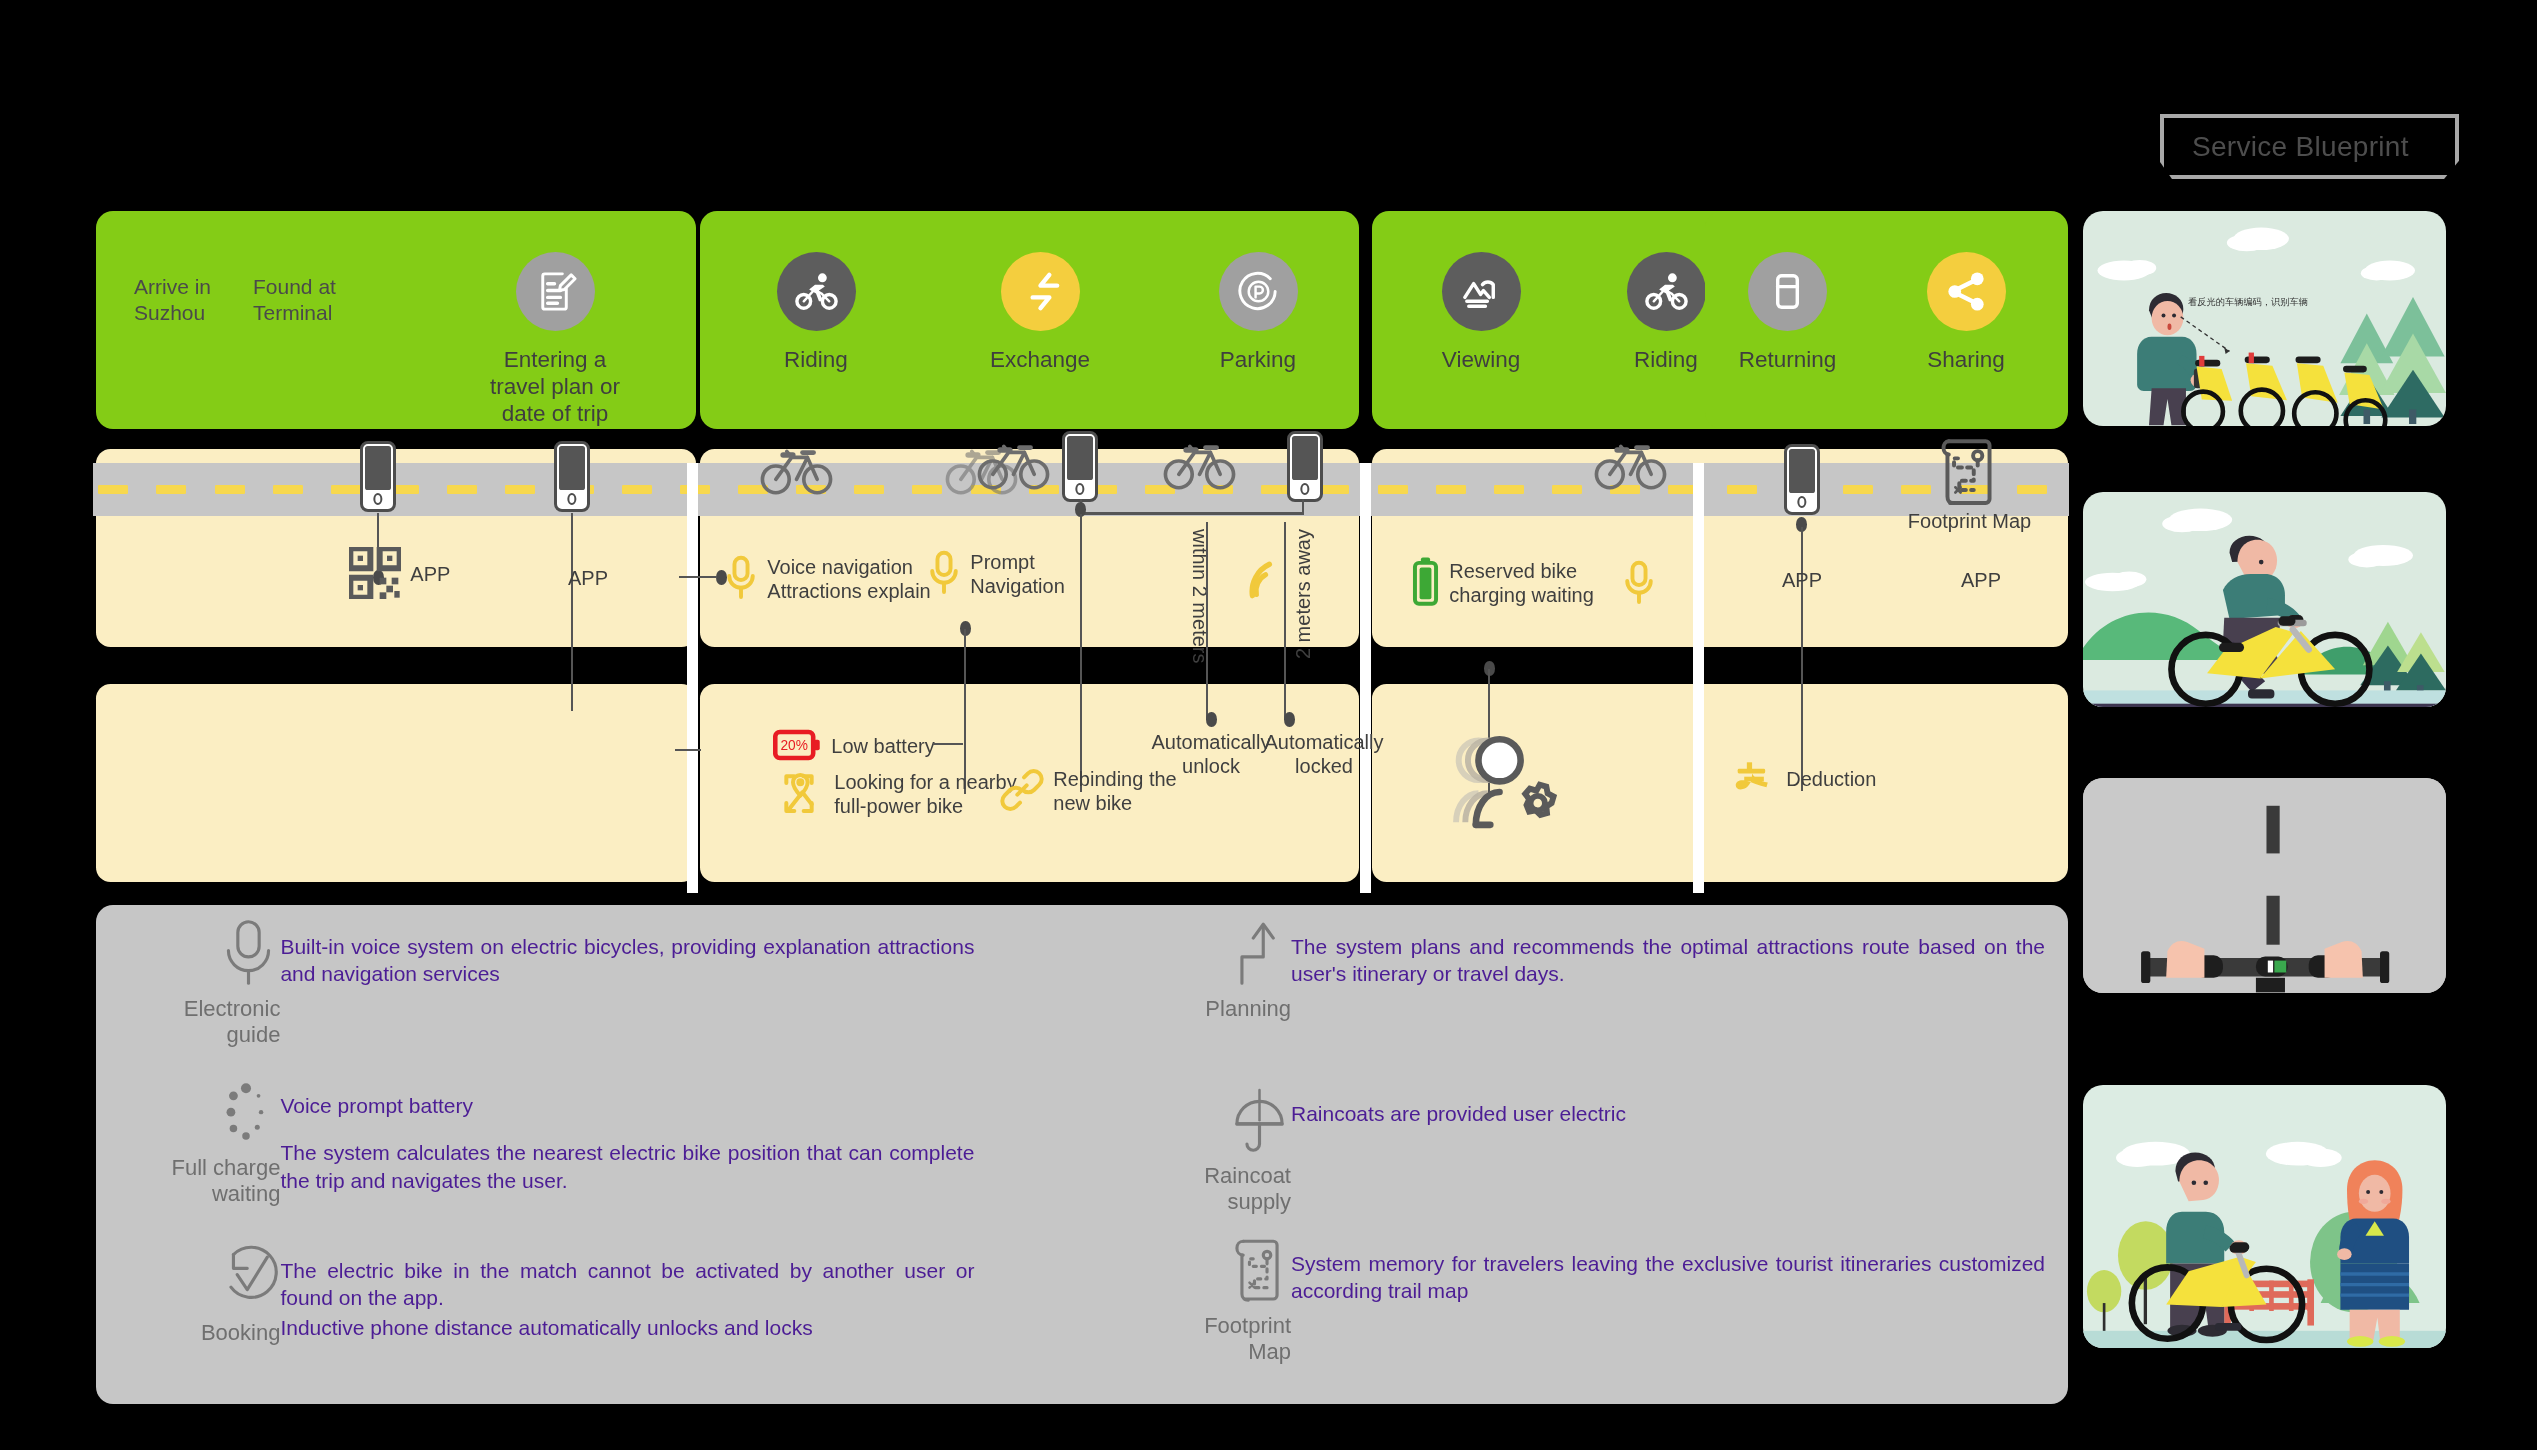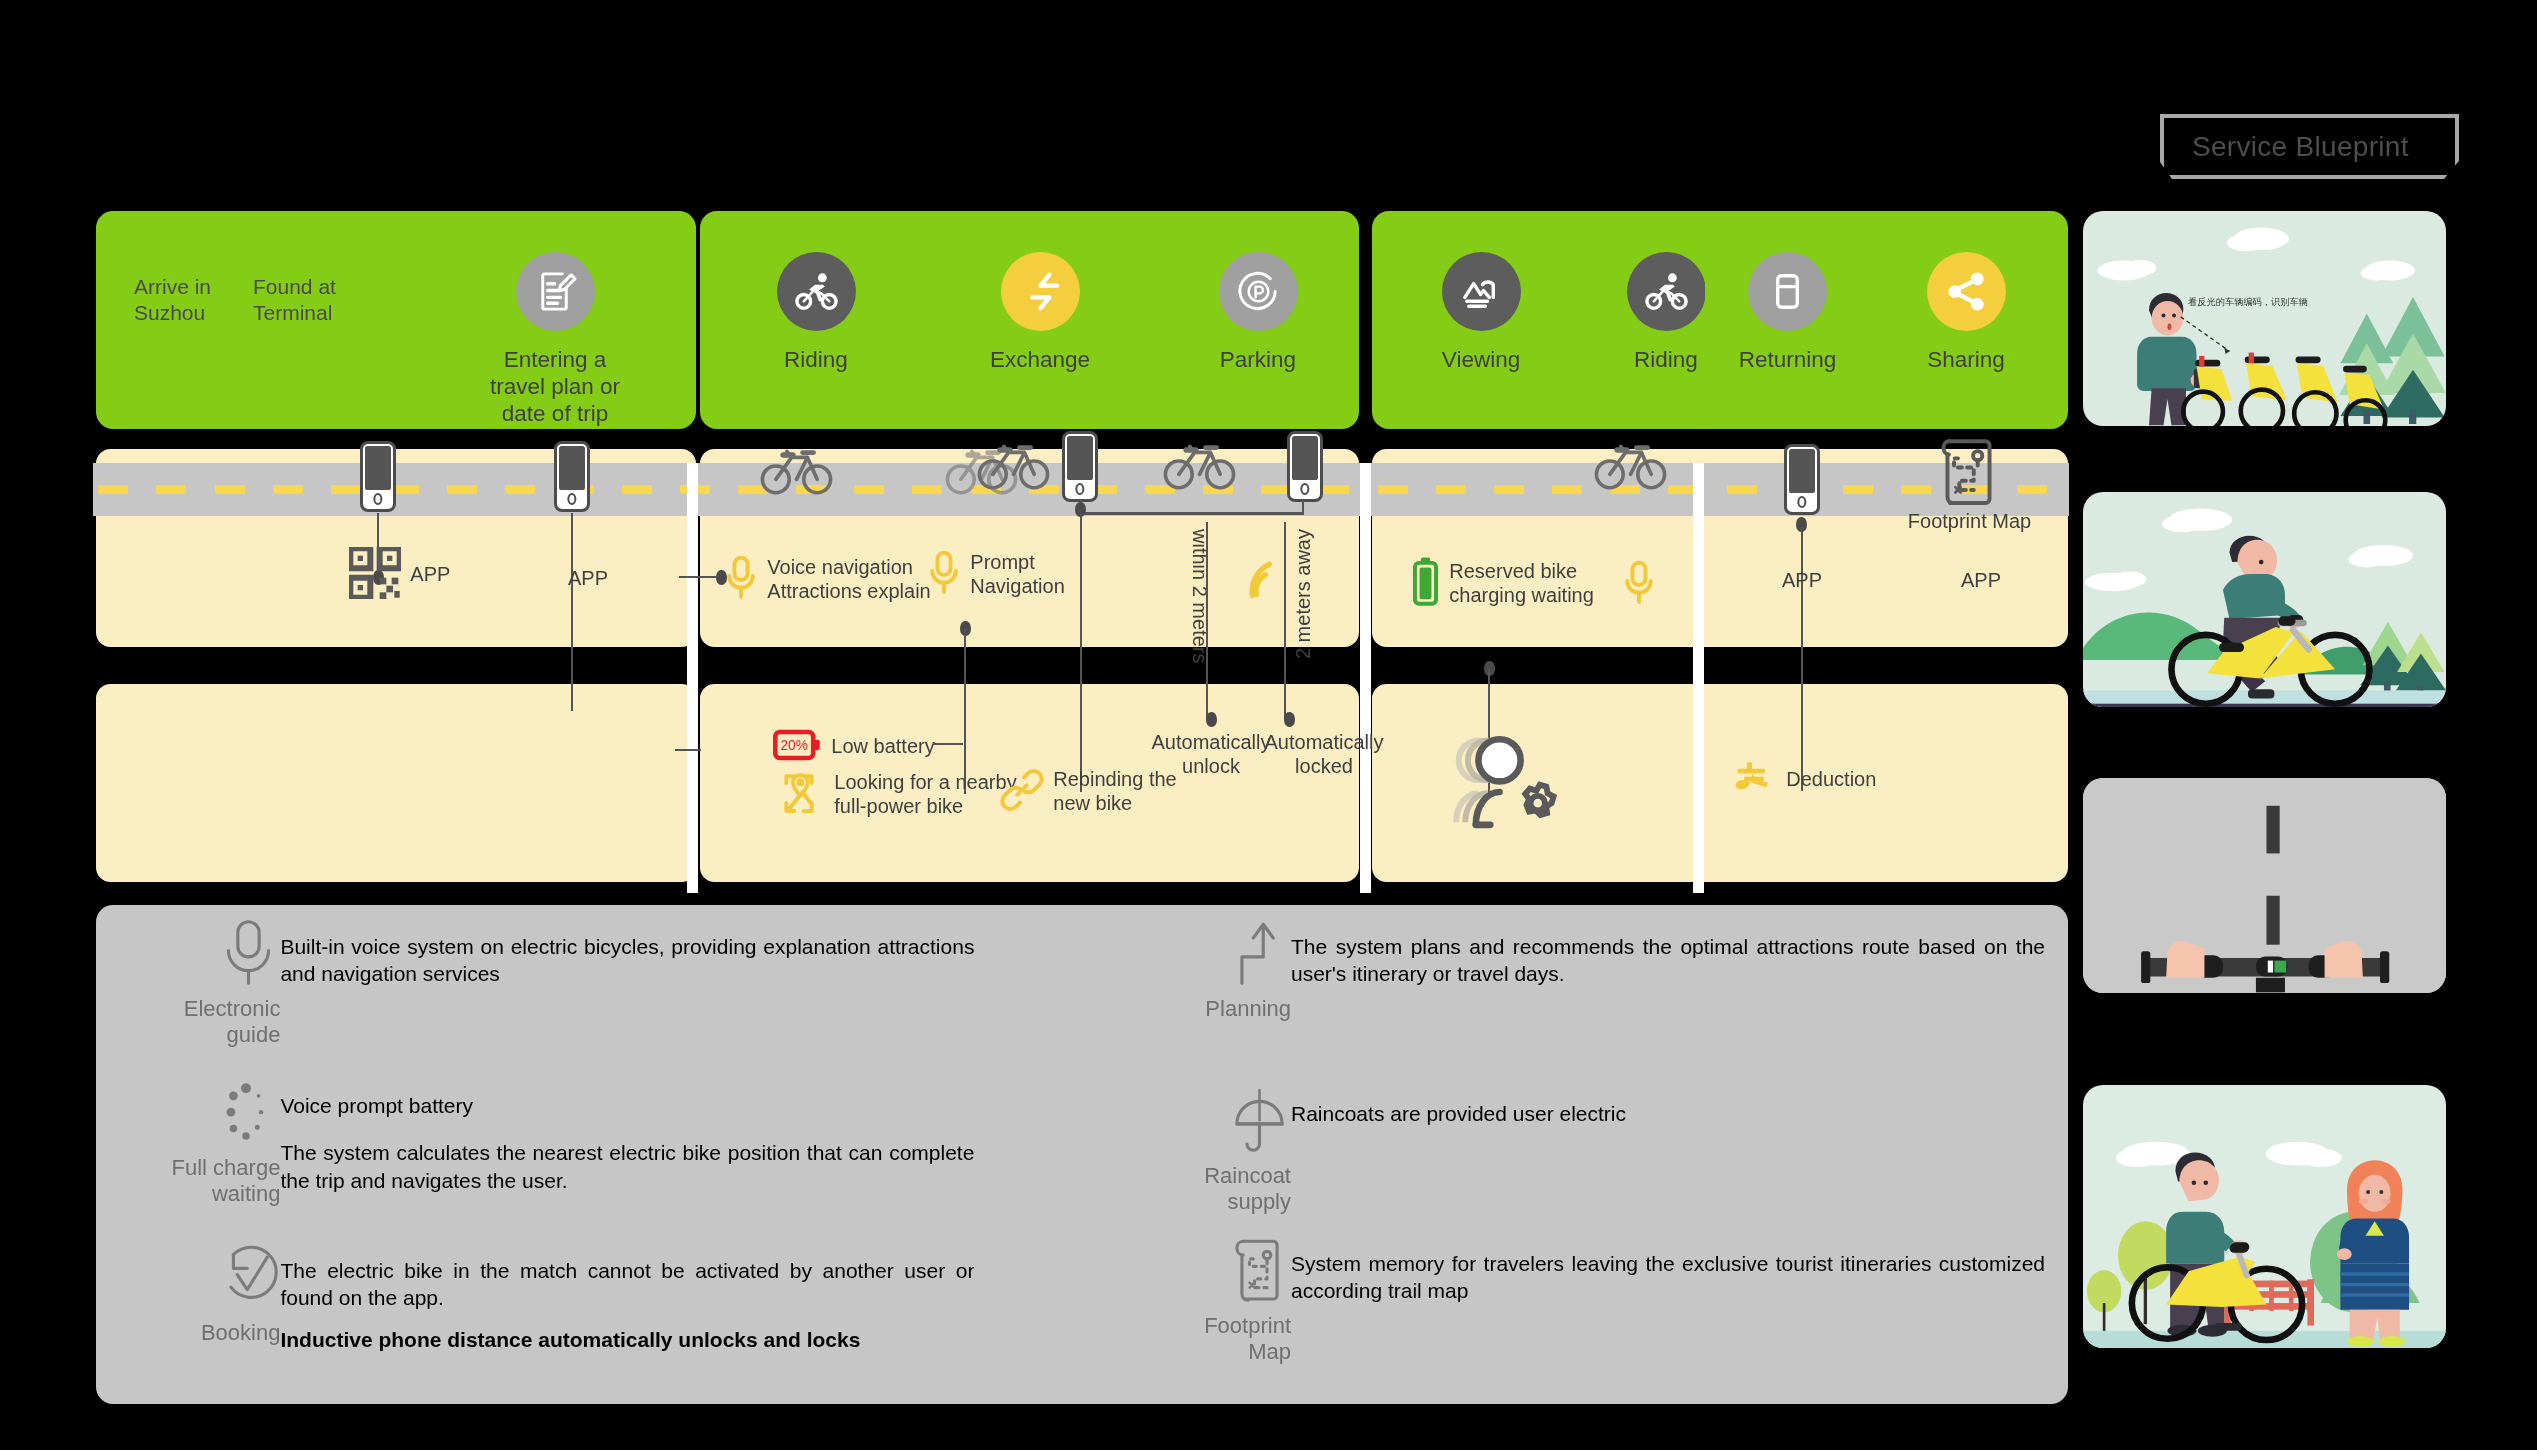--- a/index.html
+++ b/index.html
@@ -82,21 +82,21 @@
 
   
   .legend{ position:absolute; left:96px; top:905px; width:1972px; height:499px;
            background:#c6c6c6; border-radius:17px;}
   .lgroup{ position:absolute; display:flex; }
   .lg-icon{ width:119px; text-align:right; flex:0 0 119px;margin-left:39px;}
   .lg-icon svg{ width:63px; height:69px; fill:none; stroke:#7b7b7b; stroke-width:5;
                 stroke-linecap:round; stroke-linejoin:round;}
   .lg-name{ margin-top:6.6px; font-size:22px; color:#6f6f6f;}
   .lg-body{ padding-top:14.5px;}
-  .lg-body p{ font-size:21px; line-height:1.32; color:#000000; text-align:justify;}
+  .lg-body p{ font-size:21px; line-height:1.32; color:#4c1d95; text-align:justify;}
   .lg-body p + p{ margin-top:20px;}
 
   
   .illu{ position:absolute; border-radius:20px; overflow:hidden;}
   .illu svg{ display:block; width:100%; height:100%;}
 </style>
 </head>
 <body>
 
 <div class="stage">
@@ -571,21 +571,21 @@
       <div class="lg-icon">
         <svg viewBox="0 0 100 110">
           <path d="M26 20a40 40 0 1 1-4 52"></path>
           <path d="M26 20v22h22"></path>
           <path d="M32 52 48 76 80 24"></path>
         </svg>
         <div class="lg-name">Booking</div>
       </div>
       <div class="lg-body">
         <p>The electric bike in the match cannot be activated by another user or found on the app.</p>
-        <p style="margin-top:14px;font-weight:bold;">Inductive phone distance automatically unlocks and locks</p>
+        <p style="margin-top:2px;">Inductive phone distance automatically unlocks and locks</p>
       </div>
     </div>
 
     <div class="lgroup" style="left:1037px;top:13.2px;width:912px;">
       <div class="lg-icon">
         <svg viewBox="0 0 100 110">
           <path d="M22 104V62h34V16"></path>
             <path d="M40 32 56 10l16 22"></path>
         </svg>
         <div class="lg-name">Planning</div>

